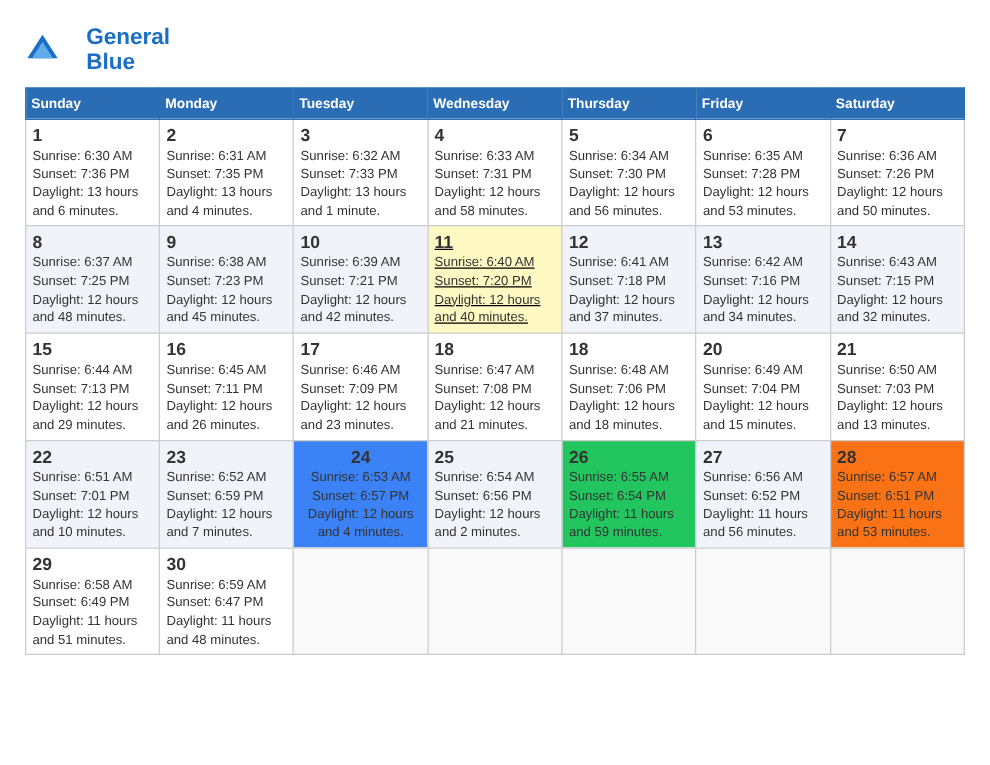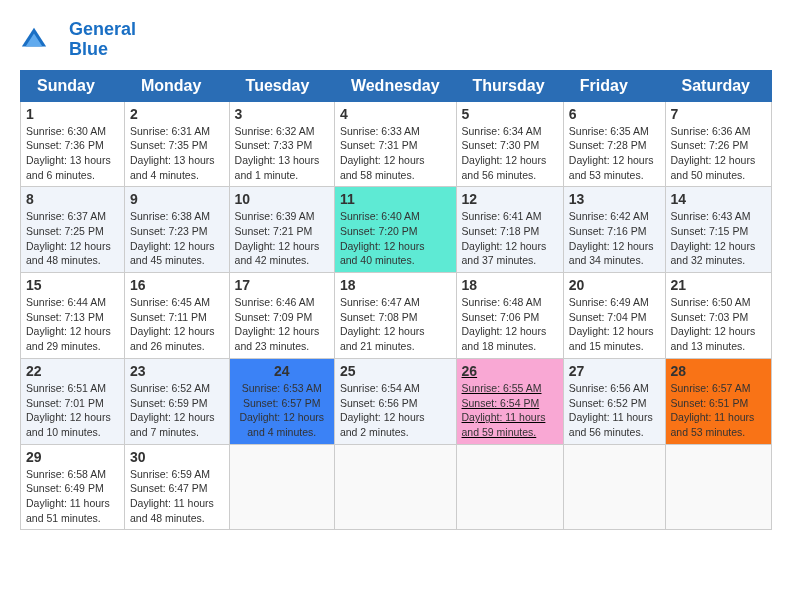--- a/index.html
+++ b/index.html
@@ -48,23 +48,23 @@
       font-style: italic;
     }
     .calendar-table {
       width: 100%;
       border-collapse: collapse;
       font-size: 11px;
     }
     .calendar-table th {
       background-color: #2a6db5;
       color: white;
-      padding: 6px 16px;
+      padding: 6px 4px;
       text-align: left;
-      font-size: 16px;
+      font-size: 11px;
       font-weight: bold;
       border: 1px solid #2a6db5;
     }
     .calendar-table td {
       border: 1px solid #ccc;
       vertical-align: top;
       padding: 4px 5px;
       width: 108px;
       min-height: 80px;
       background: #fff;
@@ -157,21 +157,21 @@
           <div class="day-info">Sunrise: 6:37 AM<br>Sunset: 7:25 PM<br>Daylight: 12 hours<br>and 48 minutes.</div>
         </td>
         <td style="background: rgb(240, 244, 250);">
           <span class="day-number">9</span>
           <div class="day-info">Sunrise: 6:38 AM<br>Sunset: 7:23 PM<br>Daylight: 12 hours<br>and 45 minutes.</div>
         </td>
         <td style="background: rgb(240, 244, 250);">
           <span class="day-number">10</span>
           <div class="day-info">Sunrise: 6:39 AM<br>Sunset: 7:21 PM<br>Daylight: 12 hours<br>and 42 minutes.</div>
         </td>
-        <td style="background: #5eead4;">
+        <td style="background: #fef9c3; text-decoration: underline;">
           <span class="day-number">11</span>
           <div class="day-info">Sunrise: 6:40 AM<br>Sunset: 7:20 PM<br>Daylight: 12 hours<br>and 40 minutes.</div>
         </td>
         <td style="background: rgb(240, 244, 250);">
           <span class="day-number">12</span>
           <div class="day-info">Sunrise: 6:41 AM<br>Sunset: 7:18 PM<br>Daylight: 12 hours<br>and 37 minutes.</div>
         </td>
         <td style="background: rgb(240, 244, 250);">
           <span class="day-number">13</span>
           <div class="day-info">Sunrise: 6:42 AM<br>Sunset: 7:16 PM<br>Daylight: 12 hours<br>and 34 minutes.</div>
@@ -221,21 +221,21 @@
           <div class="day-info">Sunrise: 6:52 AM<br>Sunset: 6:59 PM<br>Daylight: 12 hours<br>and 7 minutes.</div>
         </td>
         <td style="background: #3b82f6; text-align: center;">
           <span class="day-number">24</span>
           <div class="day-info">Sunrise: 6:53 AM<br>Sunset: 6:57 PM<br>Daylight: 12 hours<br>and 4 minutes.</div>
         </td>
         <td style="background: rgb(240, 244, 250);">
           <span class="day-number">25</span>
           <div class="day-info">Sunrise: 6:54 AM<br>Sunset: 6:56 PM<br>Daylight: 12 hours<br>and 2 minutes.</div>
         </td>
-        <td style="background: #f9a8d4; text-decoration: underline;">
+        <td style="background: #22c55e;">
           <span class="day-number">26</span>
           <div class="day-info">Sunrise: 6:55 AM<br>Sunset: 6:54 PM<br>Daylight: 11 hours<br>and 59 minutes.</div>
         </td>
         <td style="background: rgb(240, 244, 250);">
           <span class="day-number">27</span>
           <div class="day-info">Sunrise: 6:56 AM<br>Sunset: 6:52 PM<br>Daylight: 11 hours<br>and 56 minutes.</div>
         </td>
         <td style="background: #f97316;">
           <span class="day-number">28</span>
           <div class="day-info">Sunrise: 6:57 AM<br>Sunset: 6:51 PM<br>Daylight: 11 hours<br>and 53 minutes.</div>

